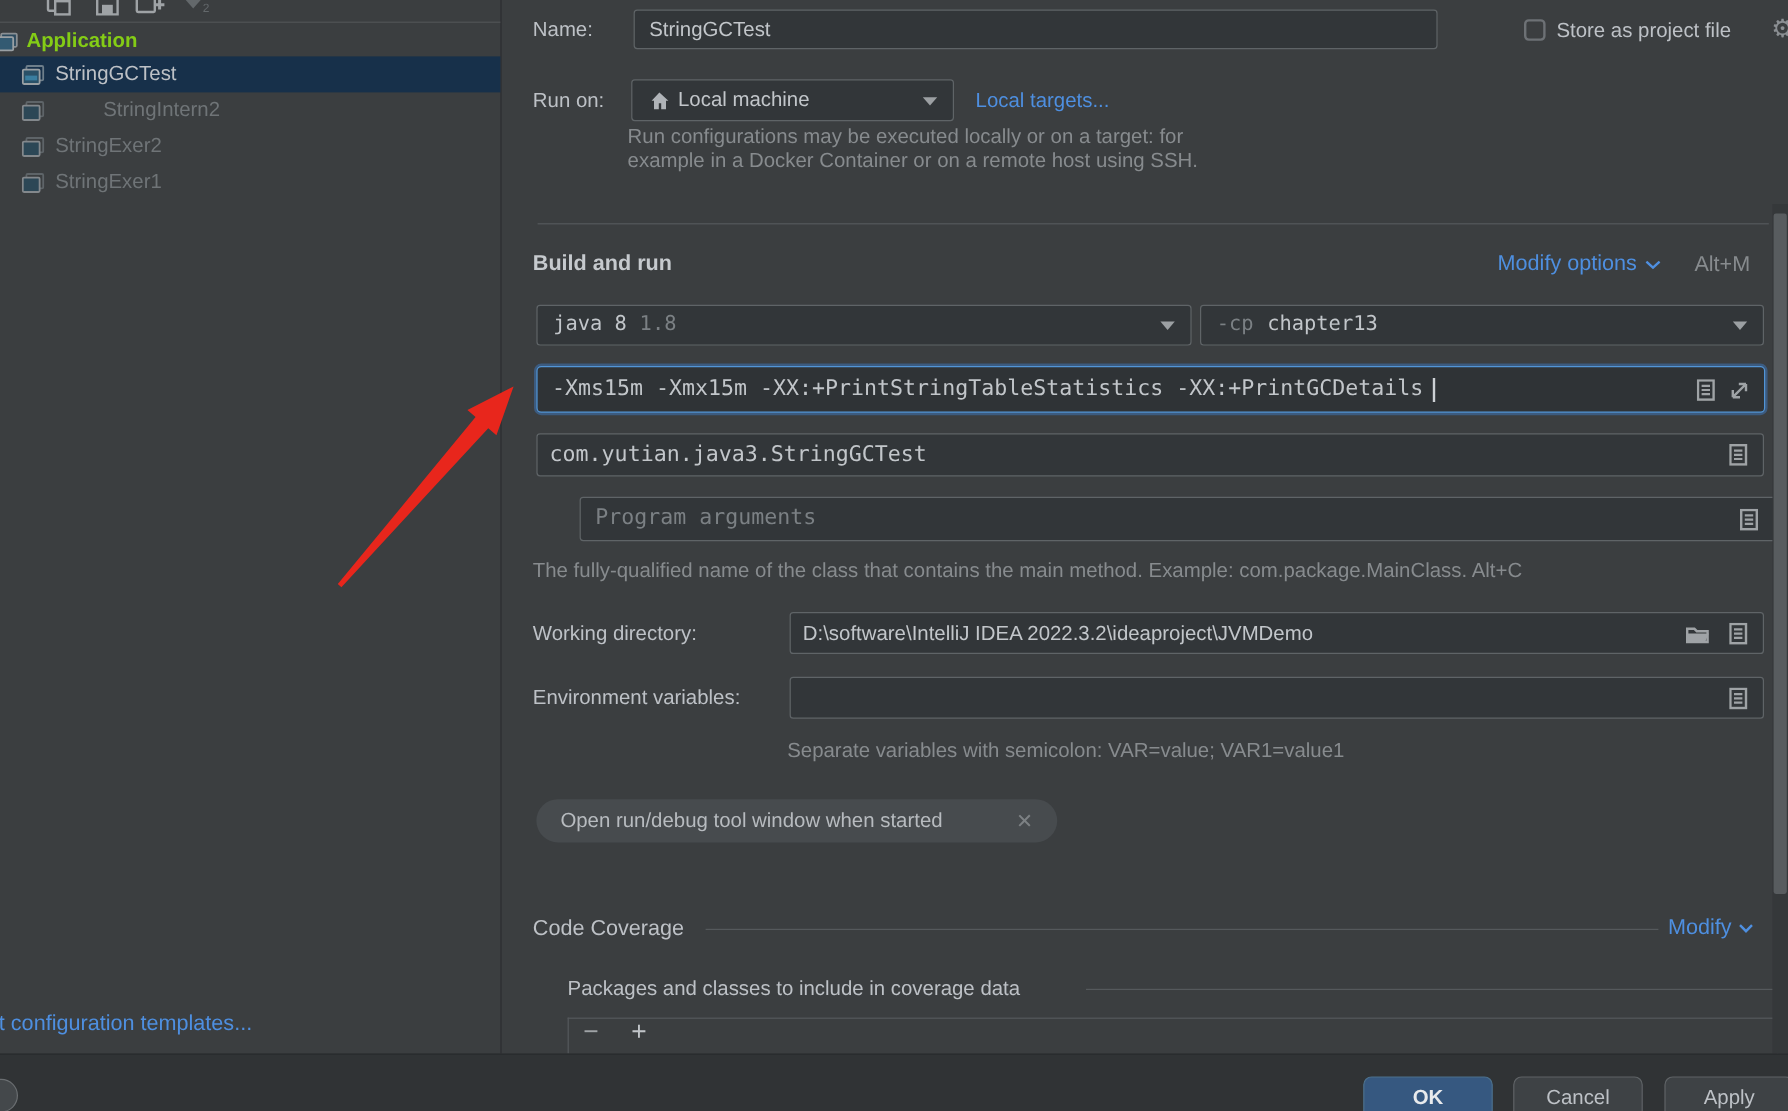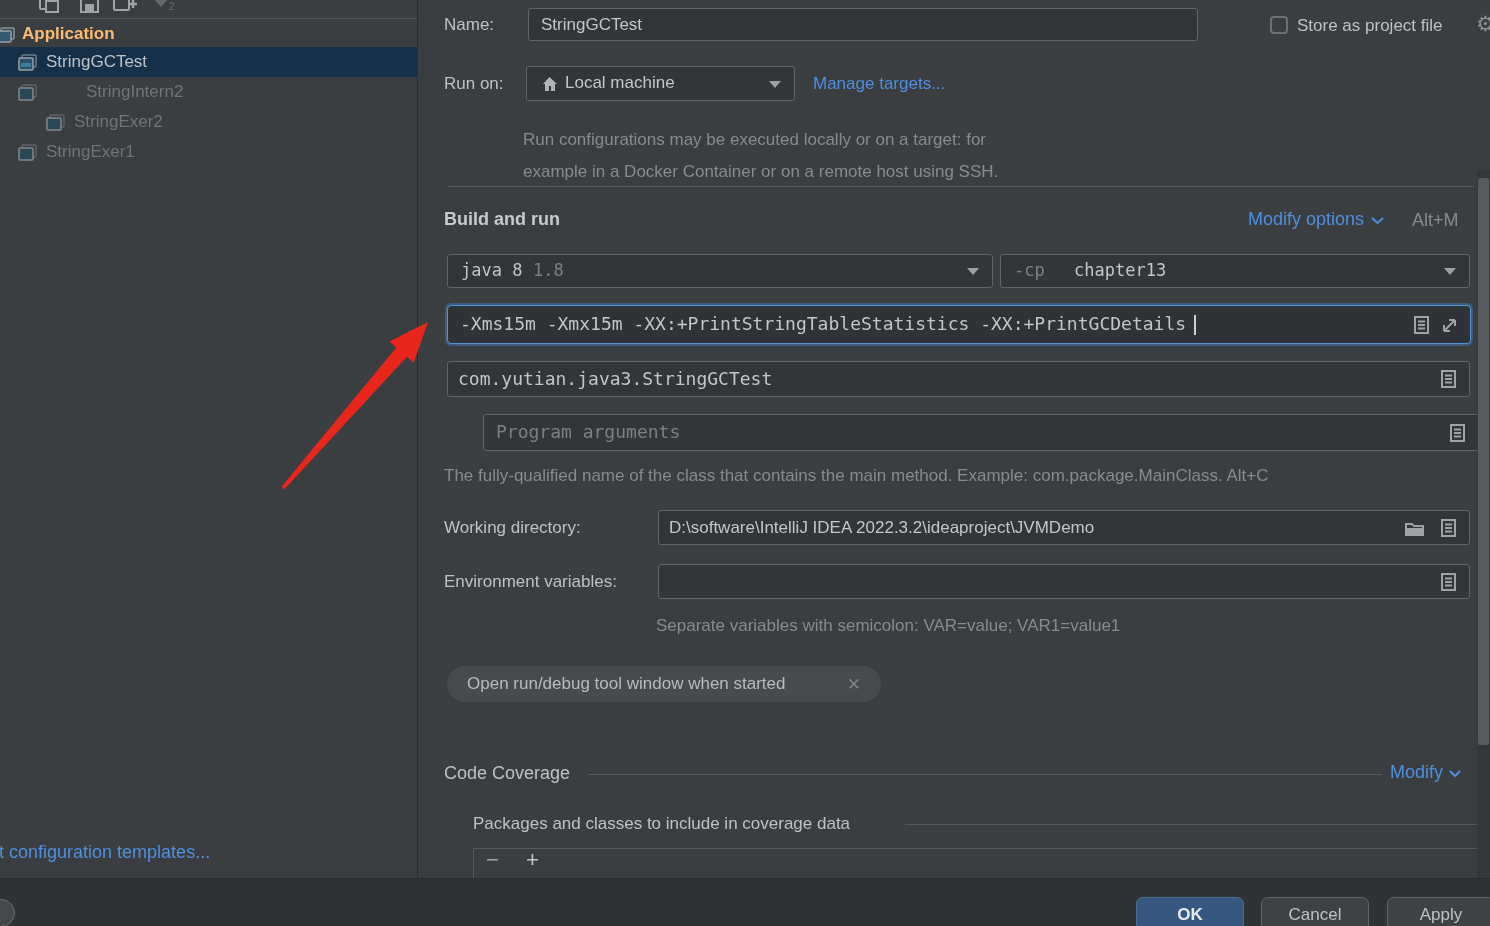--- a/index.html
+++ b/index.html
@@ -55,39 +55,39 @@
         <text x="19" y="18" font-size="10" fill="#63686b" font-family="Liberation Sans">2</text>
       </svg>
     </div>
     <div class="hline" style="left:0;top:18px;width:418px;background:#515456;"></div>
 
     <div class="abs" style="left:0;top:21px;width:418px;height:26px;display:flex;align-items:center;">
       <svg class="abs" style="left:-4px;top:5px;" width="20" height="18">
         <rect x="5" y="2" width="13" height="11" rx="1" fill="#2c4a5e" stroke="#8b9094" stroke-width="1.5"></rect>
         <rect x="2" y="5" width="13" height="11" rx="1" fill="#335a72" stroke="#9aa0a4" stroke-width="1.5"></rect>
       </svg>
-      <span style="margin-left:22px;font-size:17px;font-weight:bold;color:#fdba74;">Application</span>
+      <span style="margin-left:22px;font-size:17px;font-weight:bold;color:#84cc16;">Application</span>
     </div>
 
     <div class="tree-row selected" style="top:47px;">
       <svg style="margin-left:18px;" width="20" height="17">
         <rect x="4" y="1" width="14" height="12" rx="1" fill="none" stroke="#6e7e8a" stroke-width="1.5"></rect>
         <rect x="1" y="4" width="14" height="12" rx="1" fill="#2a5168" stroke="#9aa0a4" stroke-width="1.5"></rect>
         <rect x="3" y="9" width="10" height="4" fill="#3a7ea0"></rect>
       </svg>
       <span class="tree-label">StringGCTest</span>
     </div>
     <div class="tree-row" style="top:77px;gap:40px;">
       <svg style="margin-left:18px;" width="20" height="17">
         <rect x="4" y="1" width="14" height="12" rx="1" fill="none" stroke="#5e6468" stroke-width="1.5"></rect>
         <rect x="1" y="4" width="14" height="12" rx="1" fill="#2c4756" stroke="#83888c" stroke-width="1.5"></rect>
       </svg>
       <span class="tree-label">StringIntern2</span>
     </div>
-    <div class="tree-row" style="top:107px;margin-left:28px;">
+    <div class="tree-row" style="top:107px;">
       <svg style="margin-left:18px;" width="20" height="17">
         <rect x="4" y="1" width="14" height="12" rx="1" fill="none" stroke="#5e6468" stroke-width="1.5"></rect>
         <rect x="1" y="4" width="14" height="12" rx="1" fill="#2c4756" stroke="#83888c" stroke-width="1.5"></rect>
       </svg>
       <span class="tree-label">StringExer2</span>
     </div>
     <div class="tree-row" style="top:137px;">
       <svg style="margin-left:18px;" width="20" height="17">
         <rect x="4" y="1" width="14" height="12" rx="1" fill="none" stroke="#5e6468" stroke-width="1.5"></rect>
         <rect x="1" y="4" width="14" height="12" rx="1" fill="#2c4756" stroke="#83888c" stroke-width="1.5"></rect>
@@ -106,43 +106,43 @@
   <div class="abs" style="left:1476px;top:12px;font-size:21px;color:#8b8f93;cursor:pointer;">⚙</div>
 
   <div class="abs label" style="left:444px;top:74px;">Run on:</div>
   <div class="abs field" style="left:526px;top:66px;width:269px;height:35px;cursor:pointer;">
     <svg class="abs" style="left:14px;top:9px;" width="17" height="16">
       <path d="M8.5 1 L16 8 h-2 v7 h-4 v-5 h-2 v5 h-4 v-7 h-2 z" fill="#b0b4b8"></path>
     </svg>
     <span class="abs field-text" style="left:38px;top:6px;">Local machine</span>
     <span class="combo-arrow"></span>
   </div>
-  <div class="abs link" style="left:813px;top:74px;">Manage targets...</div>
-
-  <div class="abs help" style="left:523px;top:124px;width:505px;white-space:normal;line-height:32px;">Run configurations may be executed locally or on a target: for example in a Docker Container or on a remote host using SSH.</div>
+  <div class="abs link" style="left:813px;top:74px;">Local targets...</div>
+
+  <div class="abs help" style="left:523px;top:104px;width:505px;white-space:normal;line-height:20px;">Run configurations may be executed locally or on a target: for example in a Docker Container or on a remote host using SSH.</div>
 
   <div class="hline" style="left:448px;top:186px;width:1026px;"></div>
 
   <div class="abs label" style="left:444px;top:209px;font-weight:bold;font-size:18px;color:#c6cace;">Build and run</div>
   <div class="abs" style="left:1248px;top:209px;display:flex;align-items:center;cursor:pointer;">
     <span class="link" style="font-size:18px;">Modify options</span>
     <svg style="margin-left:7px;margin-top:3px;" width="13" height="8">
       <path d="M1 1 l5.5 5 l5.5 -5" fill="none" stroke="#4e8fe0" stroke-width="2"></path>
     </svg>
   </div>
   <div class="abs help" style="left:1412px;top:210px;font-size:18px;">Alt+M</div>
 
   <div class="abs field" style="left:447px;top:254px;width:546px;height:34px;cursor:pointer;">
     <span class="abs mono-text" style="left:13px;top:5px;font-size:17px;">java 8</span>
     <span class="abs mono-text dim" style="left:85px;top:5px;font-size:17px;">1.8</span>
     <span class="combo-arrow"></span>
   </div>
   <div class="abs field" style="left:1000px;top:254px;width:470px;height:34px;cursor:pointer;">
     <span class="abs mono-text dim" style="left:13px;top:5px;font-size:17px;">-cp</span>
-    <span class="abs mono-text" style="left:55px;top:5px;font-size:17px;margin-left:18px;">chapter13</span>
+    <span class="abs mono-text" style="left:55px;top:5px;font-size:17px;">chapter13</span>
     <span class="combo-arrow"></span>
   </div>
 
   <div class="abs field" style="left:447px;top:305px;width:1024px;height:39px;background:#2f3336;border:1px solid #5295d6;box-shadow:0 0 0 2px rgba(62,120,190,0.5);border-radius:4px;">
     <span class="abs mono-text" style="left:12px;top:7px;">-Xms15m -Xmx15m -XX:+PrintStringTableStatistics -XX:+PrintGCDetails</span>
     <span class="caret abs" style="left:745px;top:9px;"></span>
     <svg class="abs icon-btn" style="right:40px;top:10px;" width="16" height="19">
       <rect x="1" y="1" width="13" height="16" fill="none" stroke="#9fa3a6" stroke-width="2"></rect>
       <path d="M4 5.5 h7 M4 9 h7 M4 12.5 h7" stroke="#9fa3a6" stroke-width="1.8"></path>
     </svg>

